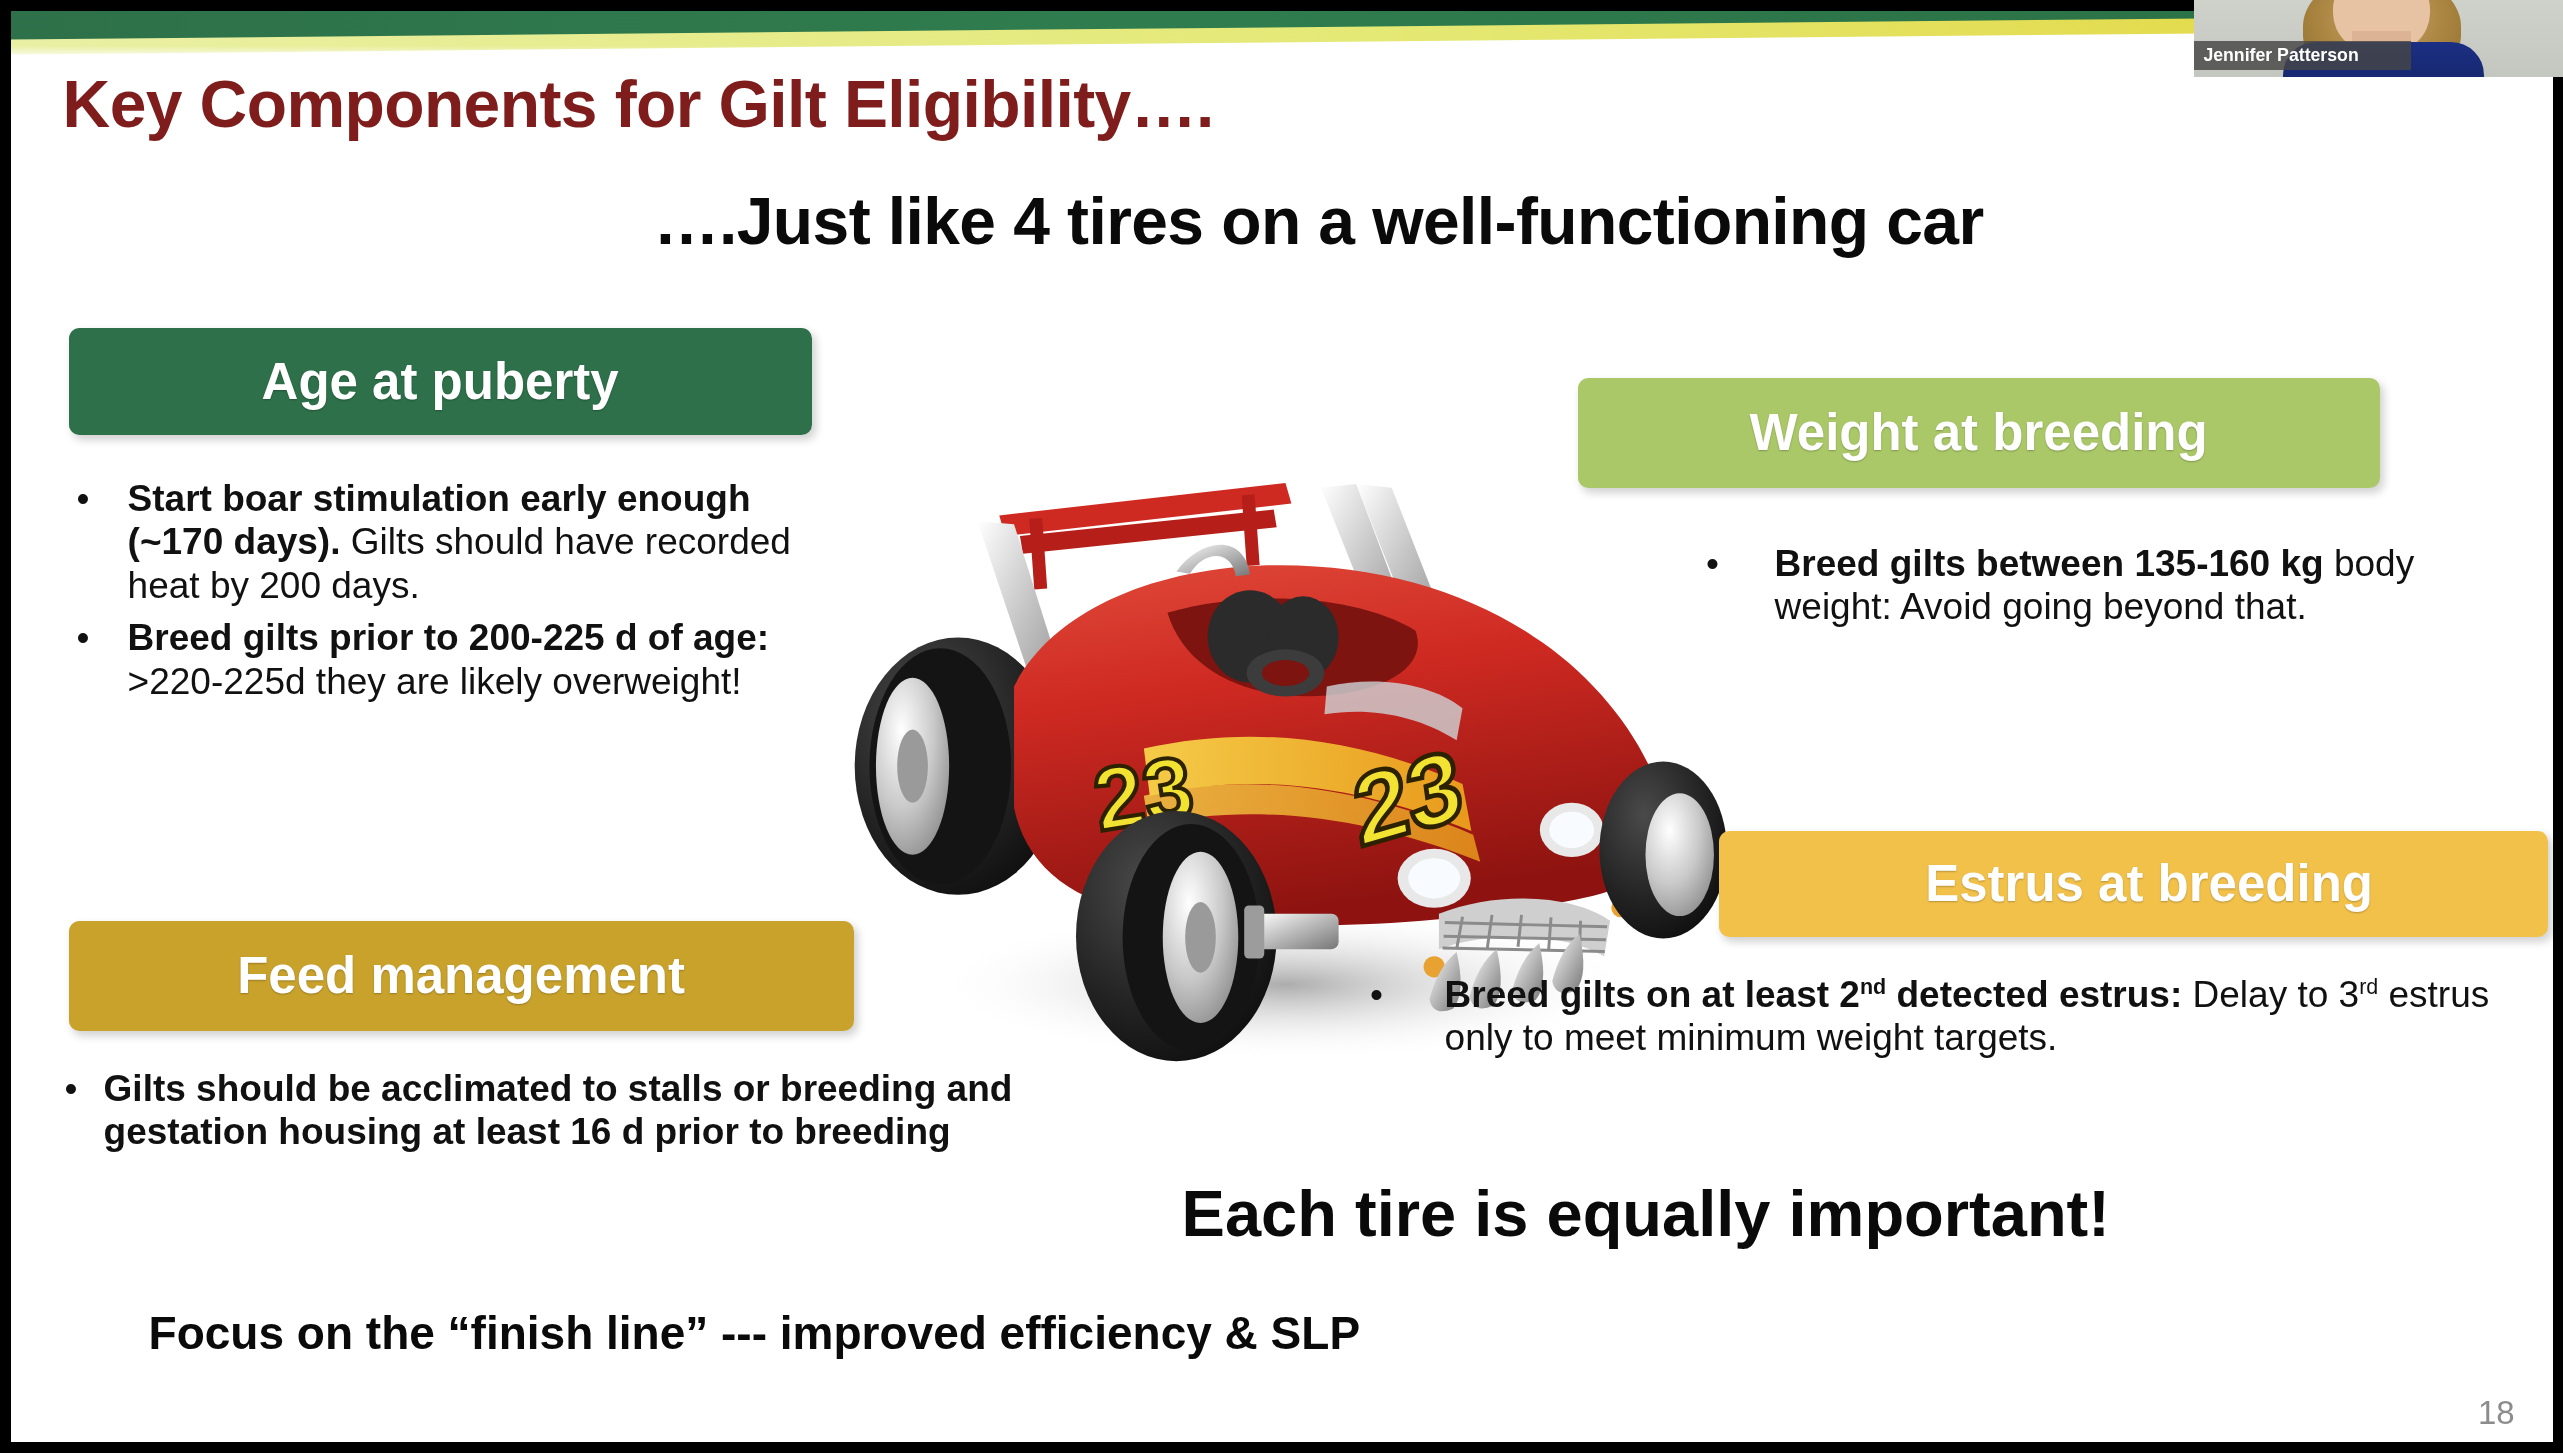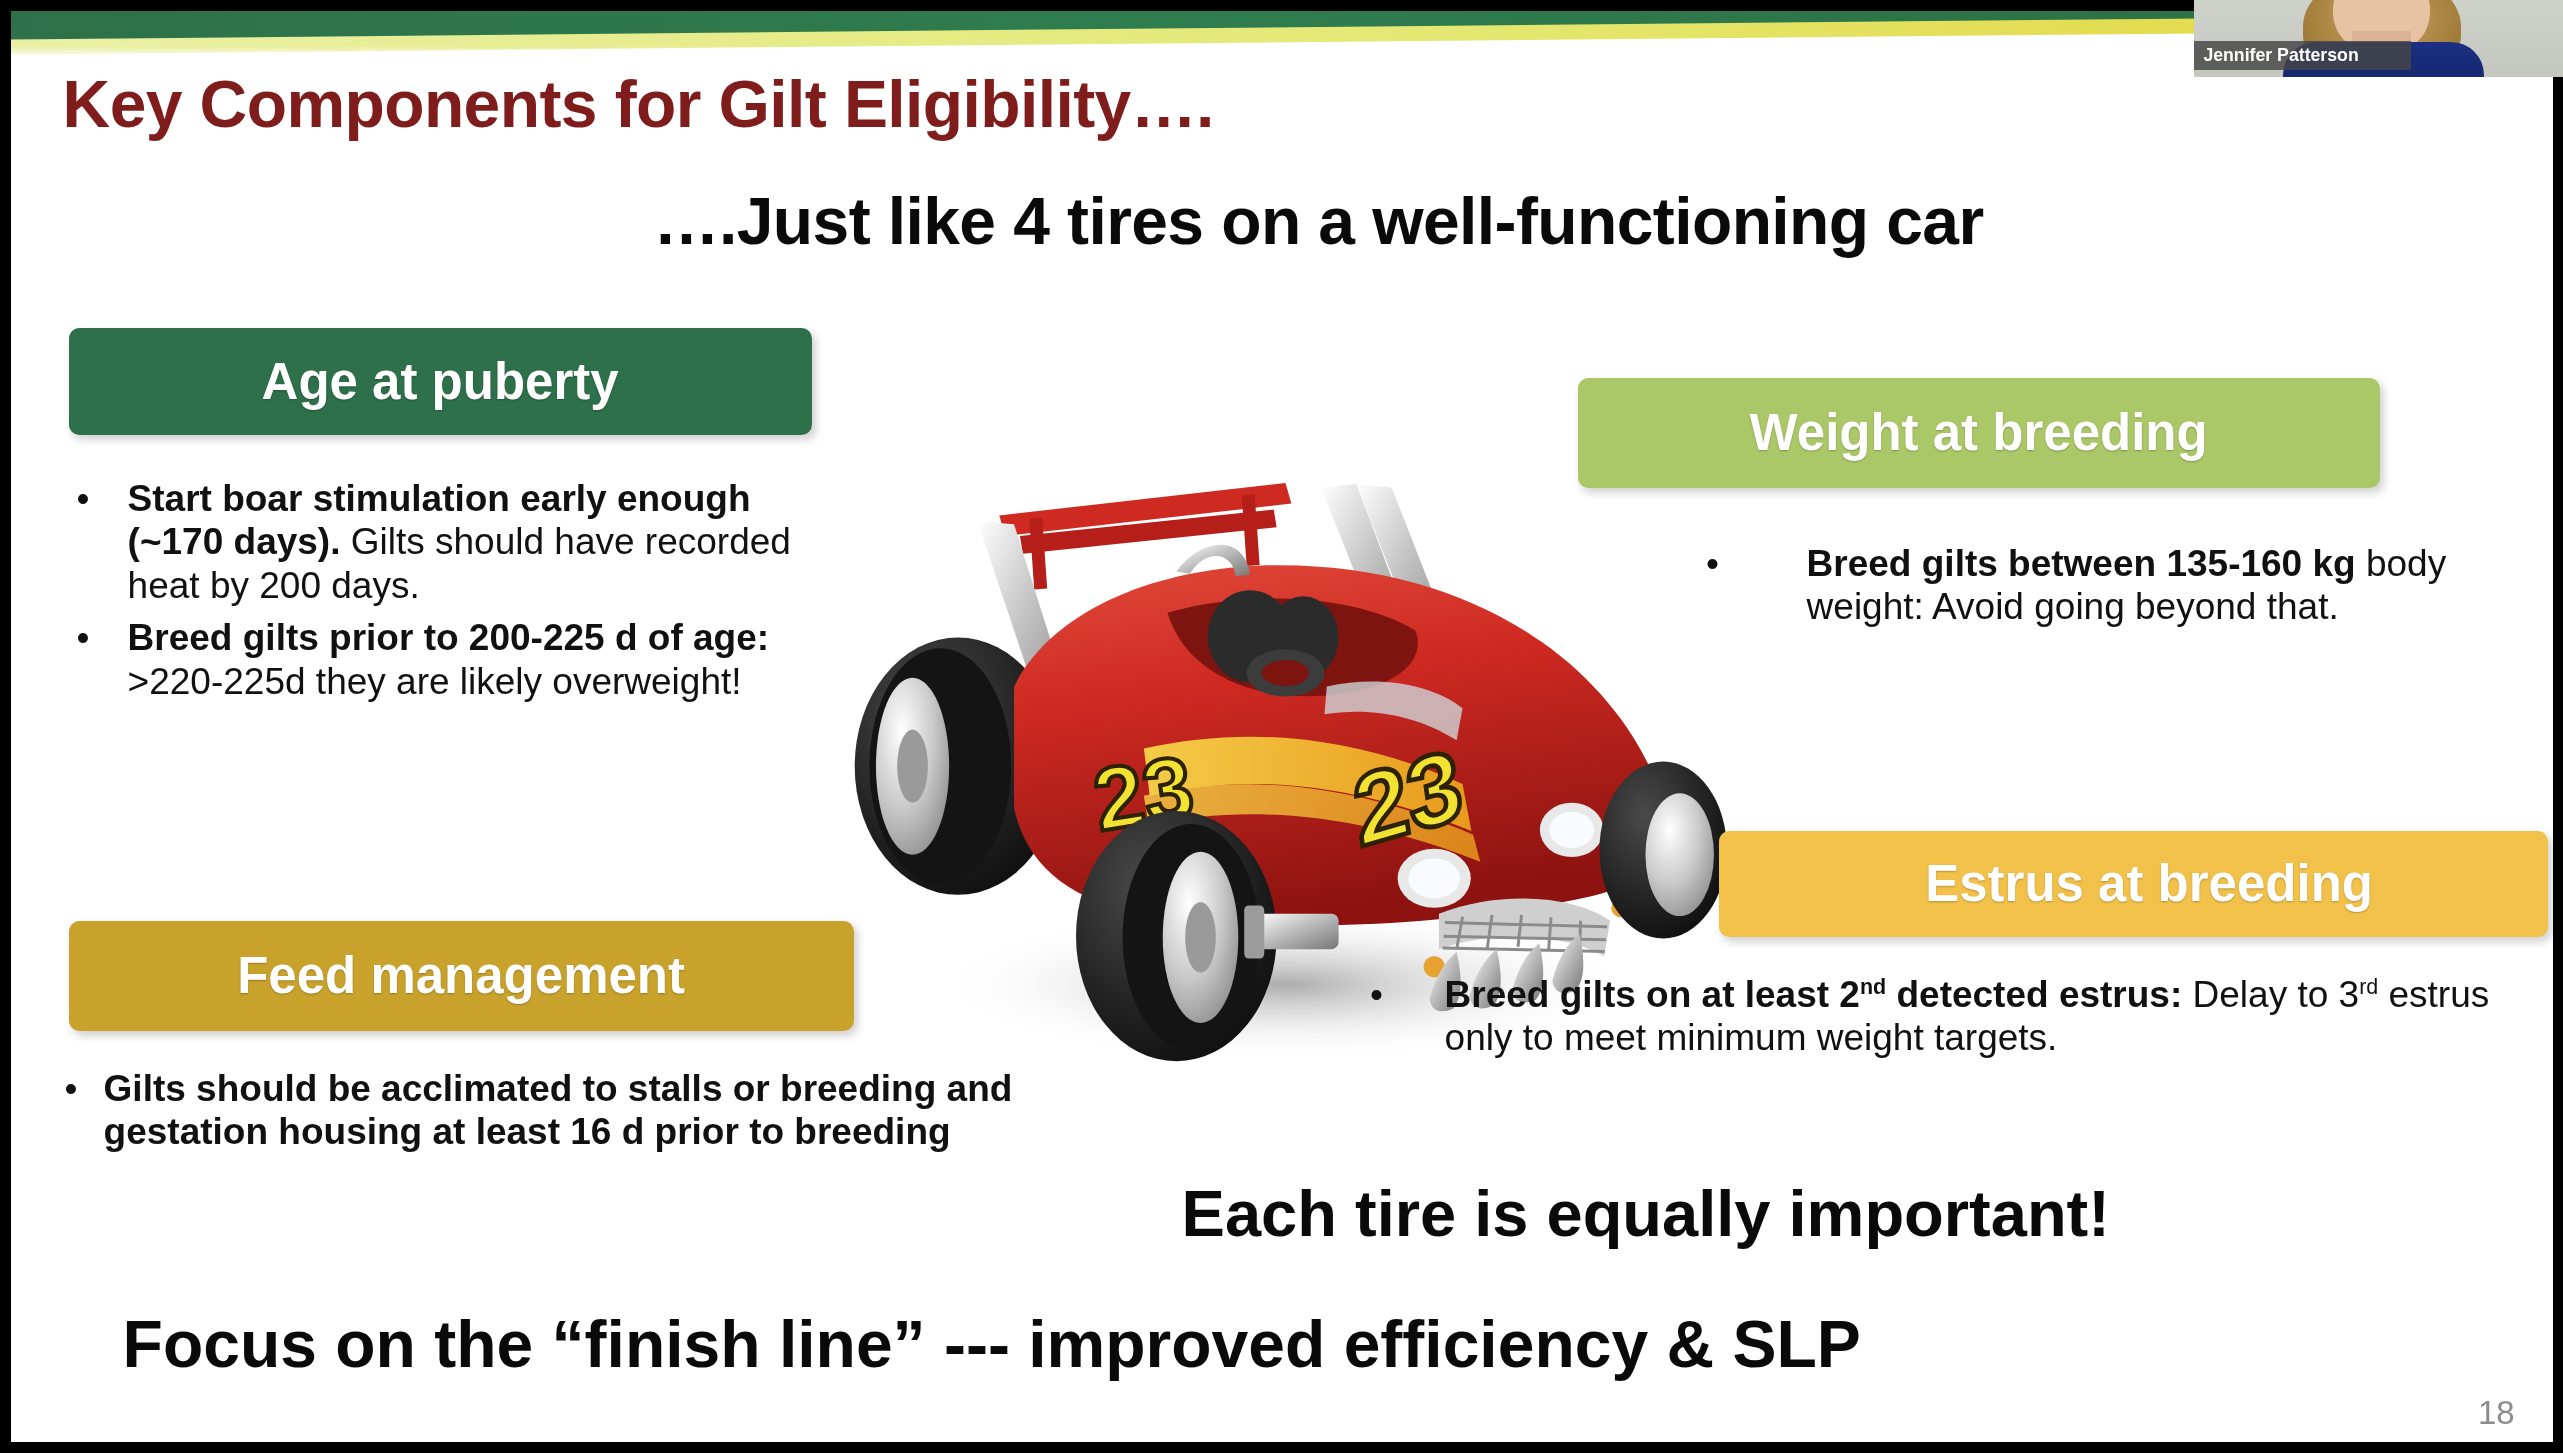--- a/index.html
+++ b/index.html
@@ -76,35 +76,35 @@
   #list-age .btext{width:702px;}
 
   
   #list-feed{left:28px;top:1056px;width:1062px;}
   #list-feed .bullet{width:65px;}
   #list-feed .btext{width:979px;}
 
   
   #list-weight{left:1640px;top:531px;width:885px;}
   #list-weight .bullet{width:124px;}
-  #list-weight .btext{width:738px;margin-left:32px;}
+  #list-weight .btext{width:738px;}
 
   
   #list-estrus{left:1298px;top:962px;width:1239px;}
   #list-estrus .bullet{width:136px;}
   #list-estrus .btext{width:1086px;}
 
   
   .closing-1{
     position:absolute;left:1171px;top:1165px;
     font-size:65px;font-weight:bold;color:#0a0a0a;white-space:nowrap;
   }
   .closing-2{
-    position:absolute;left:112px;top:1295px;
-    font-size:66px;font-weight:bold;color:#0a0a0a;white-space:nowrap;
+    position:absolute;left:138px;top:1295px;
+    font-size:46px;font-weight:bold;color:#0a0a0a;white-space:nowrap;
   }
 
   
   .page-number{
     position:absolute;right:38px;bottom:9.4px;
     font-size:33px;color:#8c8c8c;font-weight:normal;
   }
 
   
   #car{position:absolute;left:826px;top:407px;width:956px;height:661px;}

